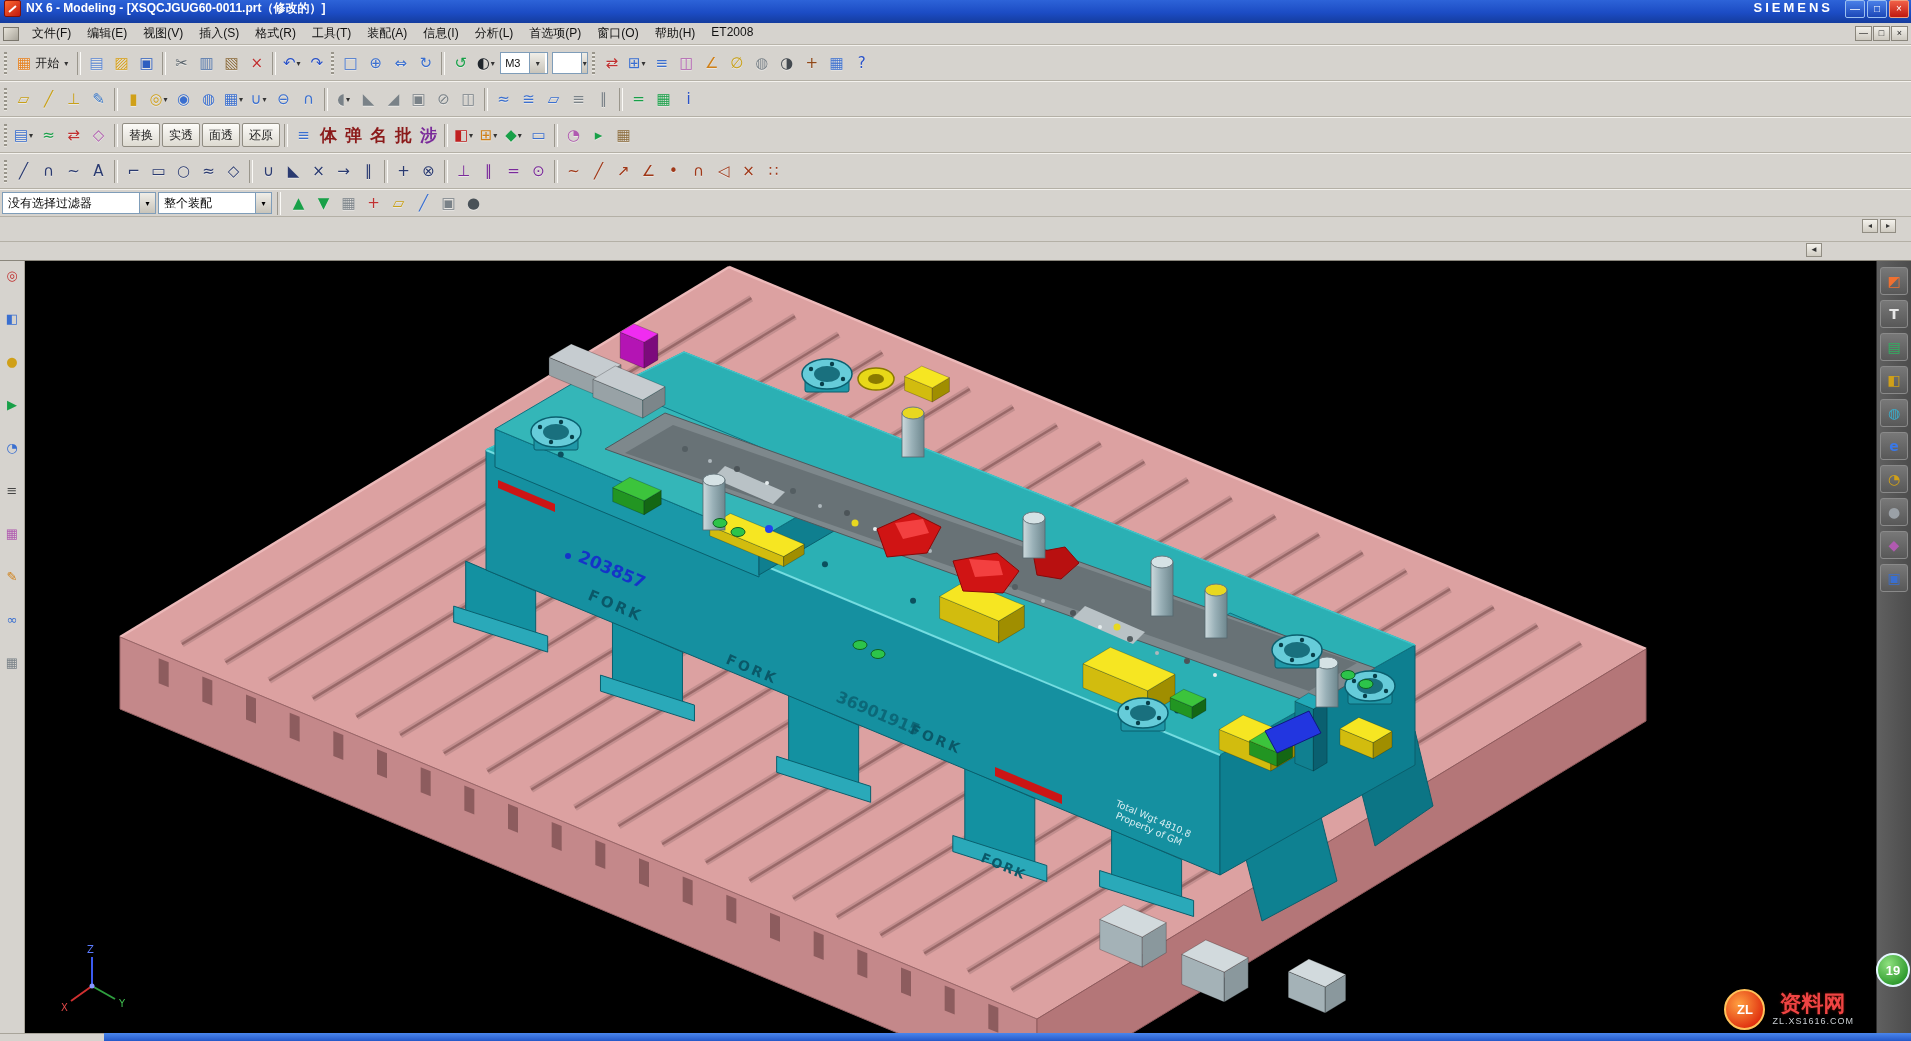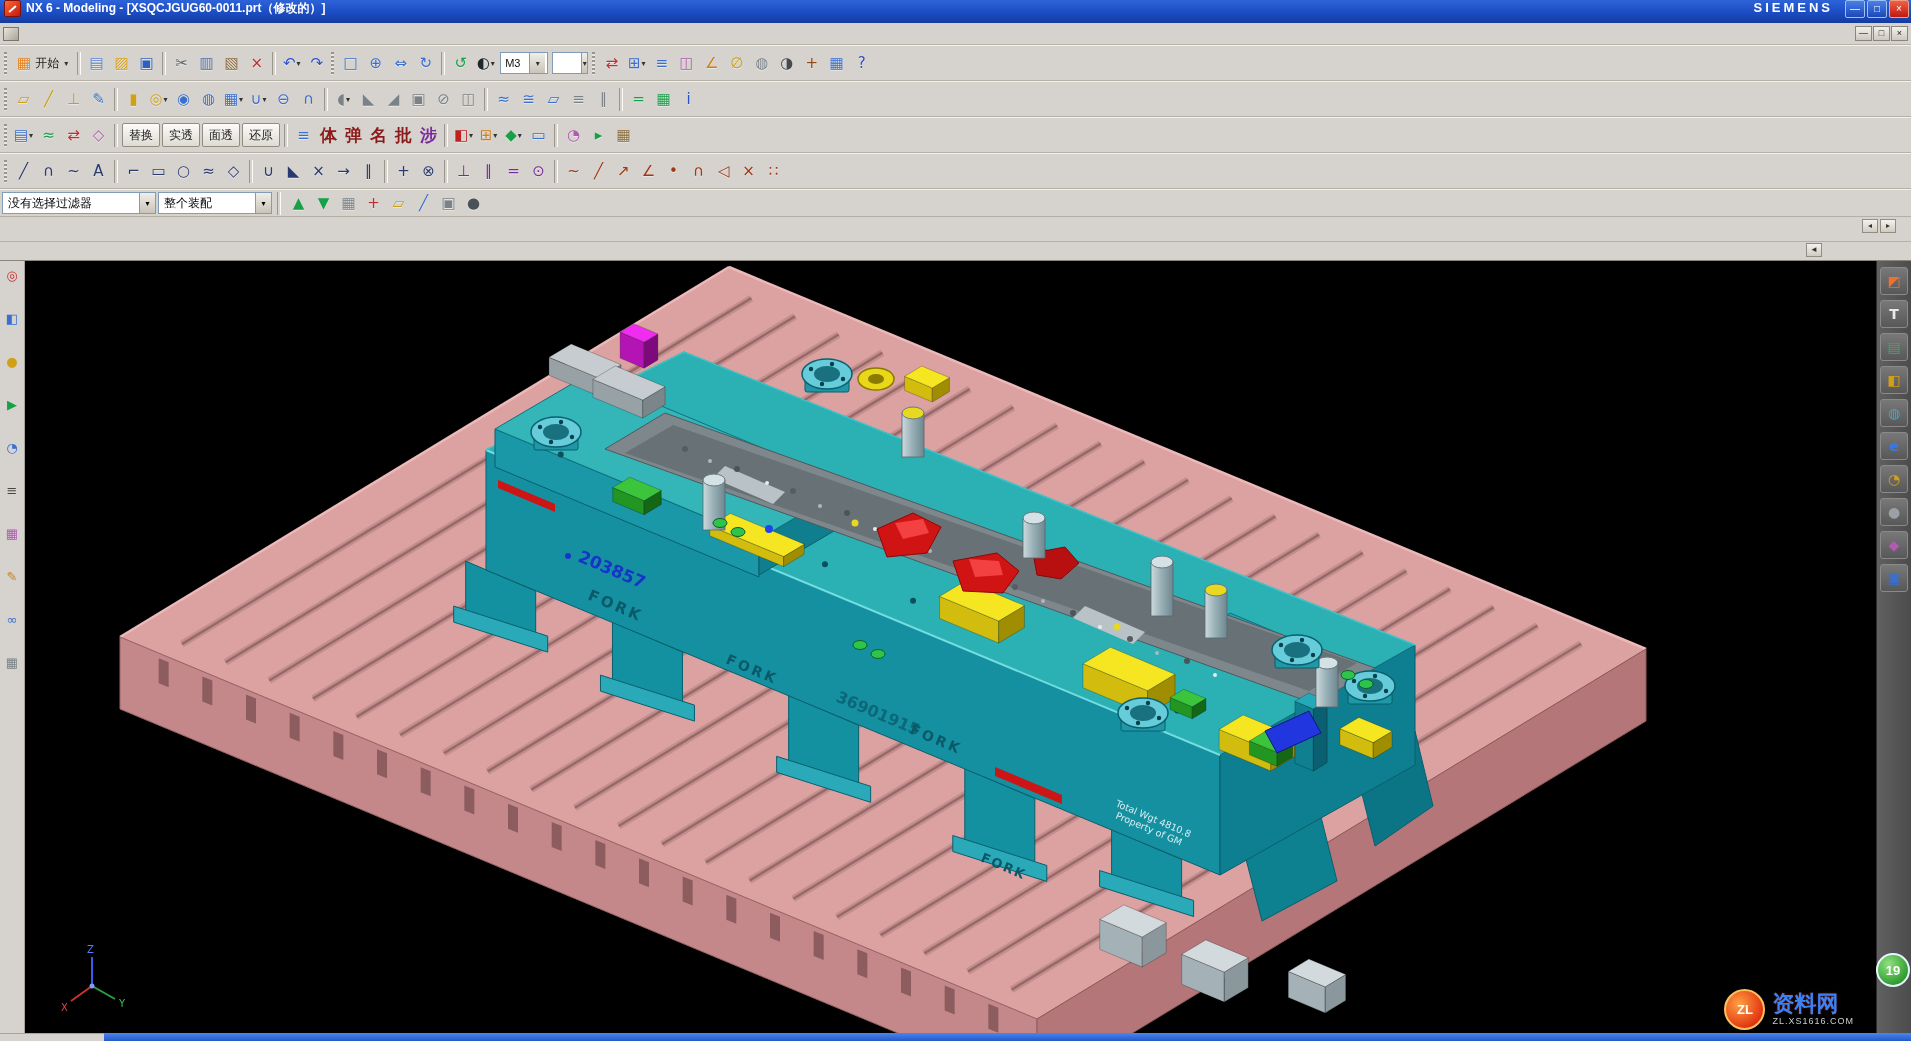--- a/index.html
+++ b/index.html
@@ -52,21 +52,21 @@
   .graphics svg{position:absolute;left:0;top:0;}
   svg text{font-family:"DejaVu Sans","Liberation Sans",sans-serif;}
   .resource-bar{width:34px;background:linear-gradient(90deg,#606060,#4c4c4c);border-left:1px solid #2e2e2e;display:flex;flex-direction:column;align-items:center;padding-top:6px;flex:0 0 auto;}
   .rb-btn{width:28px;height:28px;margin-bottom:5px;background:linear-gradient(180deg,#787878,#585858);border:1px solid #8a8a8a;border-radius:3px;display:flex;align-items:center;justify-content:center;padding:0;}
   .rb-btn span{font-size:14px;font-weight:bold;line-height:1;font-family:"DejaVu Sans",sans-serif;}
   
   .badge27{position:absolute;right:1px;top:692px;width:30px;height:30px;border-radius:50%;background:radial-gradient(circle at 35% 30%,#8ee07e,#2e9a2e 75%);border:2px solid #e4f6ff;color:#fff;font-weight:bold;font-size:13px;display:flex;align-items:center;justify-content:center;z-index:6;}
   .watermark{position:absolute;right:22px;bottom:3px;display:flex;align-items:center;gap:7px;z-index:5;}
   .wm-logo{width:37px;height:37px;border-radius:50%;background:radial-gradient(circle at 35% 35%,#ffa040,#e03010 75%);border:2px solid #ffc25a;color:#fff;font-weight:bold;font-size:13px;display:flex;align-items:center;justify-content:center;}
   .wm-col{display:flex;flex-direction:column;line-height:1.1;}
-  .wm-site{font-size:22px;font-weight:bold;color:#3b82f6;text-shadow:0 0 3px #601000;}
+  .wm-site{font-size:22px;font-weight:bold;color:#ef4444;text-shadow:0 0 3px #601000;margin-left:7px;}
   .wm-url{font-size:9px;color:#c8ced2;letter-spacing:1px;}
   
   .sliver{height:8px;display:flex;flex:0 0 auto;}
   .sliver .corner{width:104px;background:#d6d3ce;border-top:1px solid #a8a49a;}
   .sliver .blue{flex:1;background:linear-gradient(180deg,#4a86ec,#2458c8);}
 </style>
 </head>
 <body>
 
 <div class="app">
@@ -75,20 +75,35 @@
     <div class="nx-logo"></div>
     <div class="tb-title">NX 6 - Modeling - [XSQCJGUG60-0011.prt（修改的）]</div>
     <div class="tb-brand">SIEMENS</div>
     <button class="winbtn">—</button>
     <button class="winbtn">□</button>
     <button class="winbtn close">×</button>
   </div>
 
   <div class="menubar">
     <div class="mdi-icon"></div>
+    <div id="menu-items" style="display:flex;">
+        <div class="menu-item">文件(F)</div>
+        <div class="menu-item">编辑(E)</div>
+        <div class="menu-item">视图(V)</div>
+        <div class="menu-item">插入(S)</div>
+        <div class="menu-item">格式(R)</div>
+        <div class="menu-item">工具(T)</div>
+        <div class="menu-item">装配(A)</div>
+        <div class="menu-item">信息(I)</div>
+        <div class="menu-item">分析(L)</div>
+        <div class="menu-item">首选项(P)</div>
+        <div class="menu-item">窗口(O)</div>
+        <div class="menu-item">帮助(H)</div>
+        <div class="menu-item">ET2008</div>
+      </div>
     <div class="mdi-btns">
       <button class="mdi-btn">—</button>
       <button class="mdi-btn">□</button>
       <button class="mdi-btn">×</button>
     </div>
   </div>
 
   <div class="tb-row" id="tb-row-0">
       <span class="tb-grip"></span>
       <button class="tb-btn tb-labeled">

